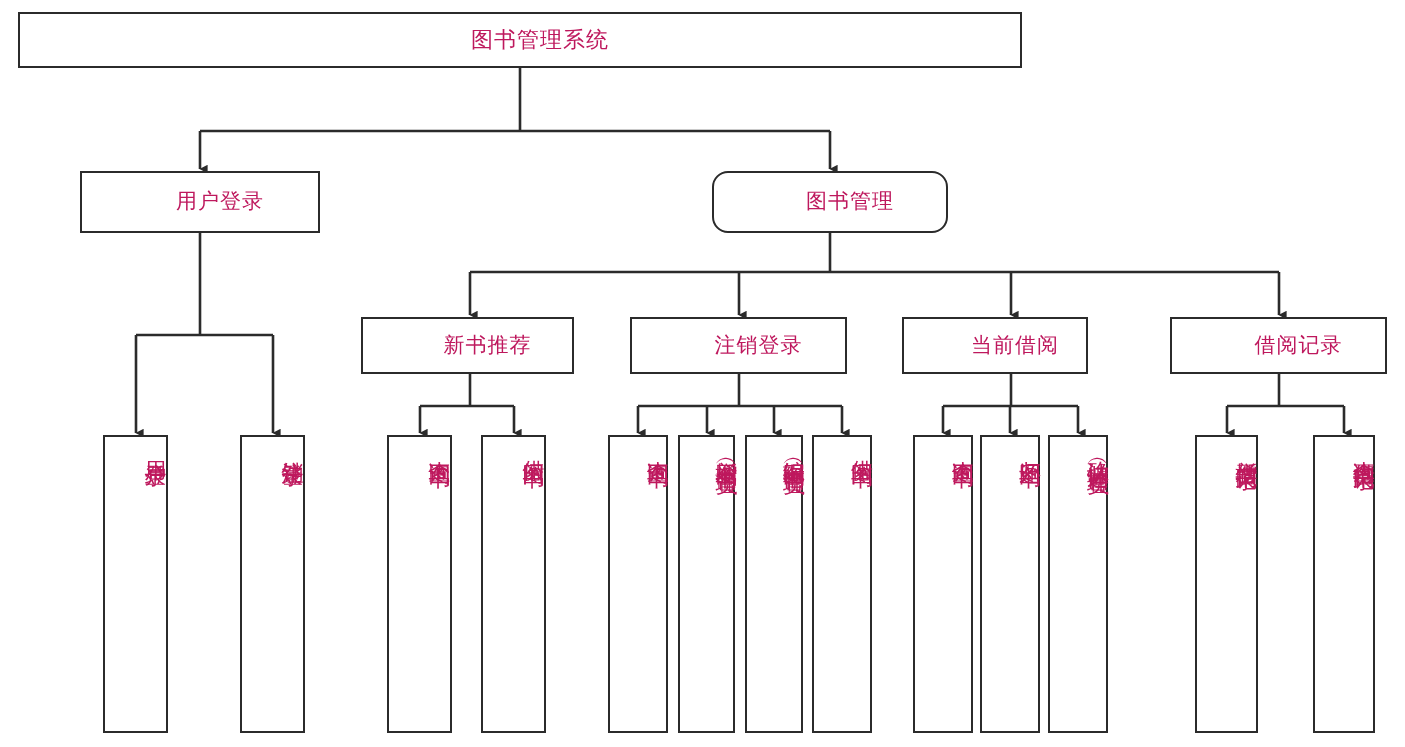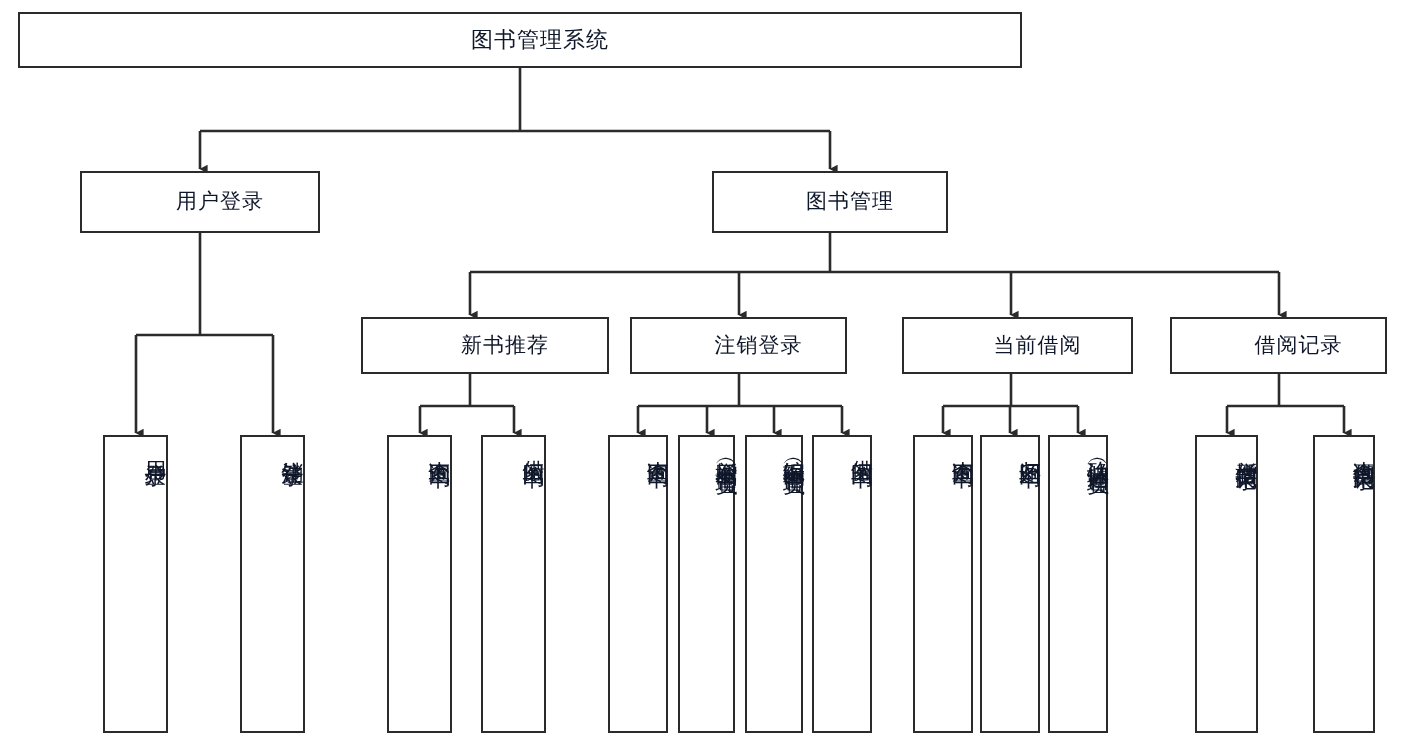--- a/index.html
+++ b/index.html
@@ -25,21 +25,21 @@
     height: 747px;
   }
   .node {
     position: absolute;
     box-sizing: border-box;
     background: #ffffff;
     border: 2px solid #2b2b2b;
     display: flex;
     align-items: center;
     justify-content: center;
-    color: #0f172a;
+    color: #be185d;
     padding-left: 40px;
   }
   .node.horiz .label {
     writing-mode: horizontal-tb;
     font-size: 21px;
     letter-spacing: 1px;
     line-height: 1.2;
     white-space: nowrap;
   }
   .node.vert {
@@ -112,30 +112,30 @@
       </g>
   </svg>
 
   <div id="nodes">
       <div class="node horiz root" style="left: 18px; top: 12px; width: 1004px; height: 56px;">
         <span class="label">图书管理系统</span>
       </div>
       <div class="node horiz" style="left: 80px; top: 171px; width: 240px; height: 62px;">
         <span class="label">用户登录</span>
       </div>
-      <div class="node horiz" style="left: 712px; top: 171px; width: 236px; height: 62px;">
+      <div class="node horiz" style="left: 712px; top: 171px; width: 236px; height: 62px; border-radius: 16px;">
         <span class="label">图书管理</span>
       </div>
-      <div class="node horiz" style="left: 361px; top: 317px; width: 248px; height: 57px;">
+      <div class="node horiz" style="left: 361px; top: 317px; width: 213px; height: 57px;">
         <span class="label">新书推荐</span>
       </div>
       <div class="node horiz" style="left: 630px; top: 317px; width: 217px; height: 57px;">
         <span class="label">注销登录</span>
       </div>
-      <div class="node horiz" style="left: 902px; top: 317px; width: 231px; height: 57px;">
+      <div class="node horiz" style="left: 902px; top: 317px; width: 186px; height: 57px;">
         <span class="label">当前借阅</span>
       </div>
       <div class="node horiz" style="left: 1170px; top: 317px; width: 217px; height: 57px; text-align: center;">
         <span class="label">借阅记录</span>
       </div>
       <div class="node vert" style="left: 103px; top: 435px; width: 65px; height: 298px;">
         <span class="label">用户登录</span>
       </div>
       <div class="node vert" style="left: 240px; top: 435px; width: 65px; height: 298px;">
         <span class="label">注销登录</span>

